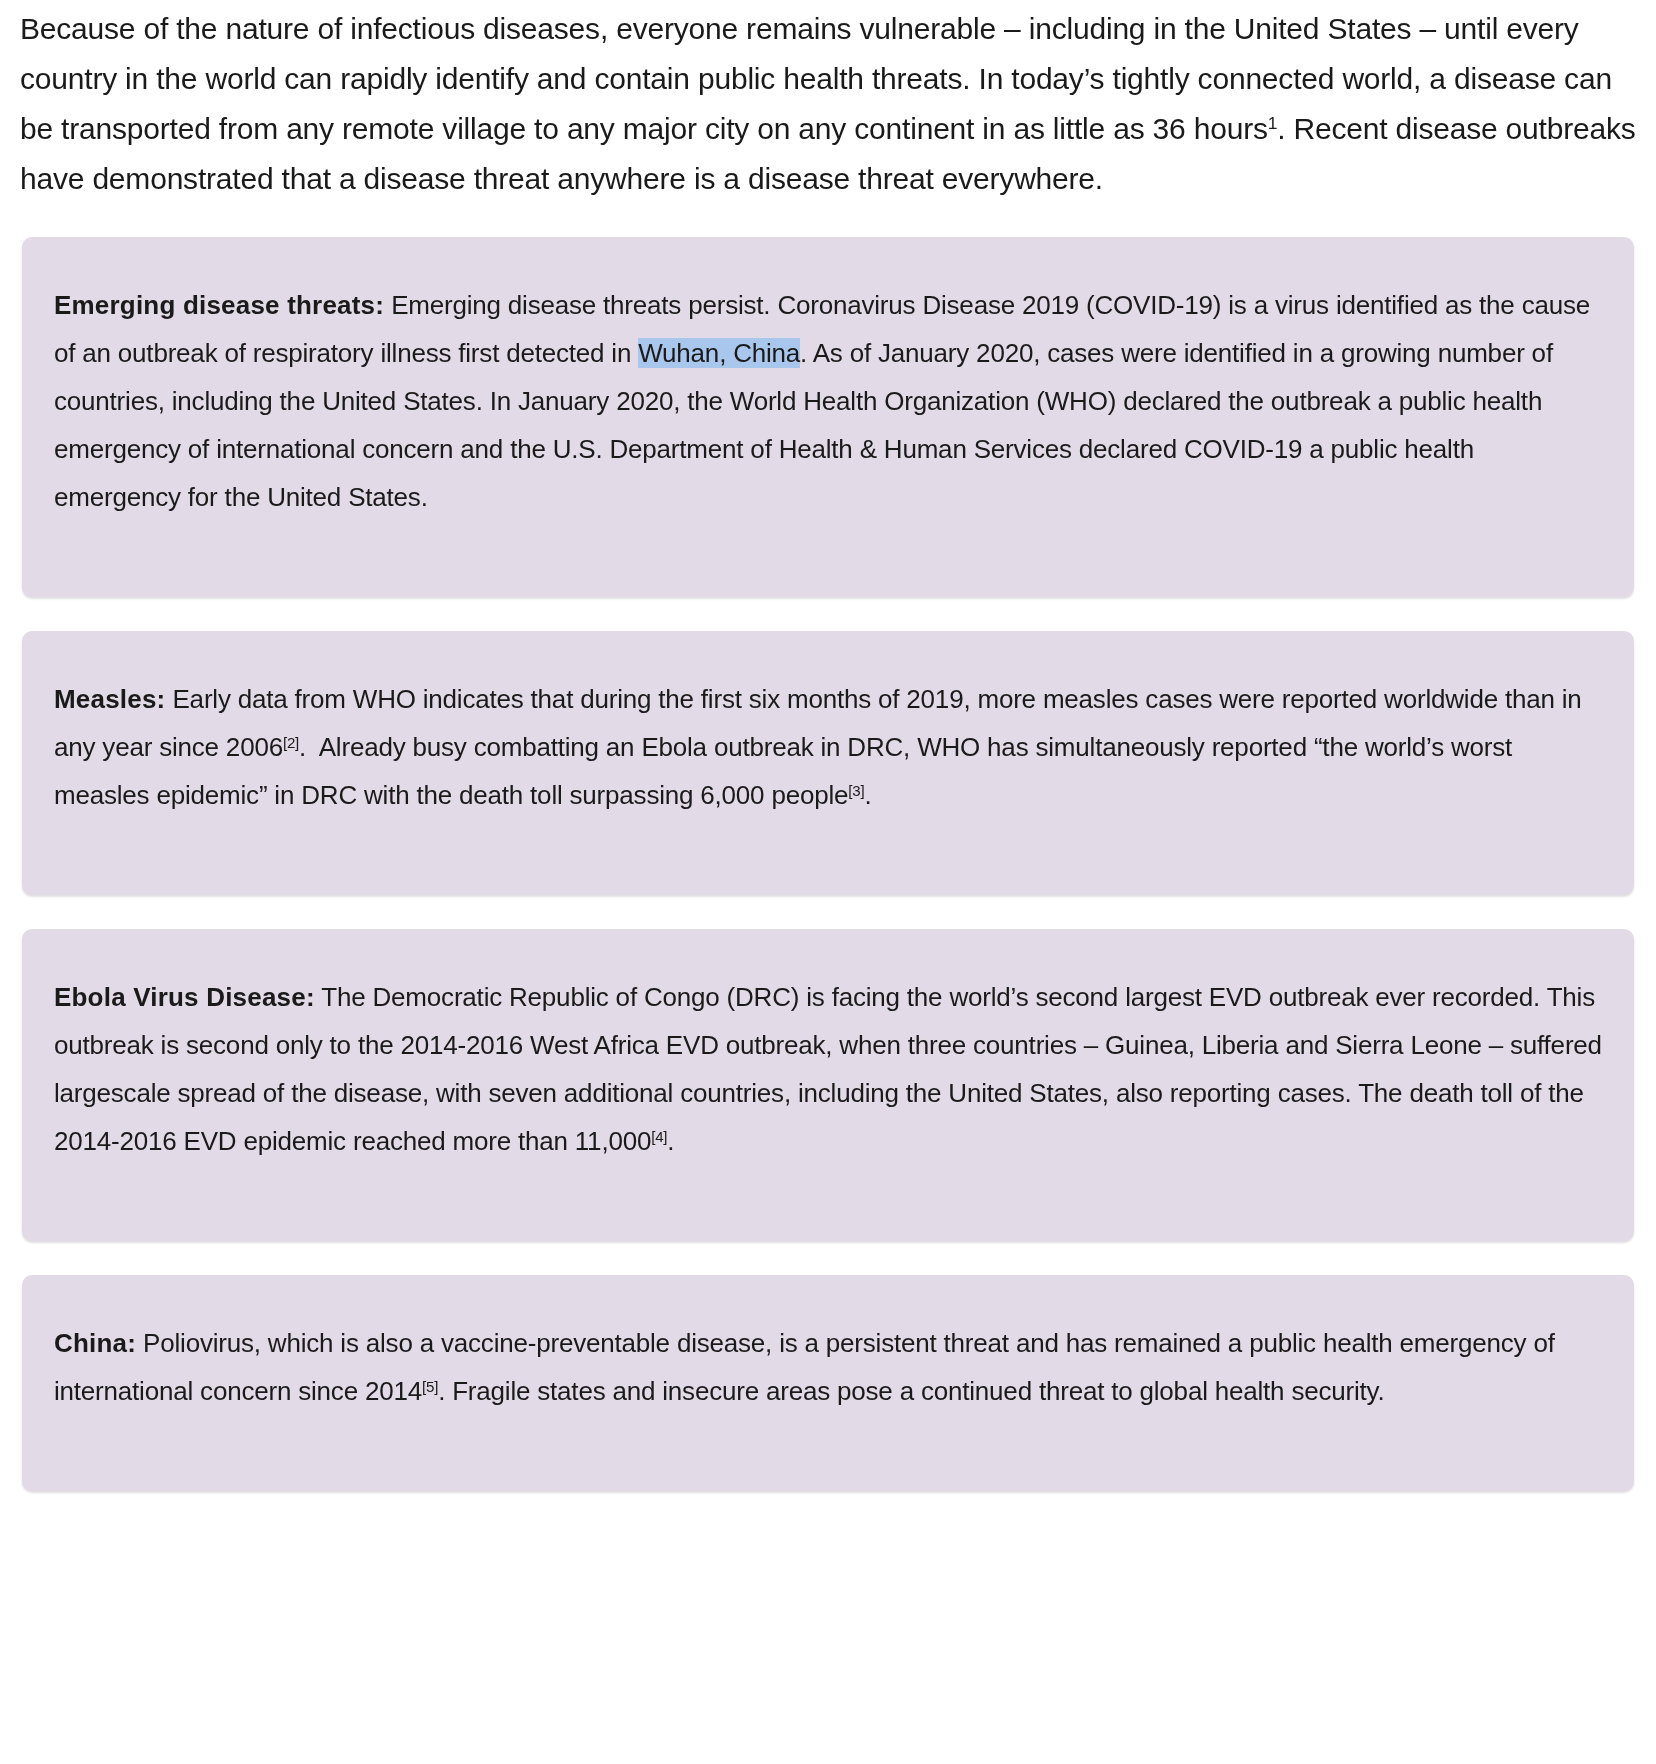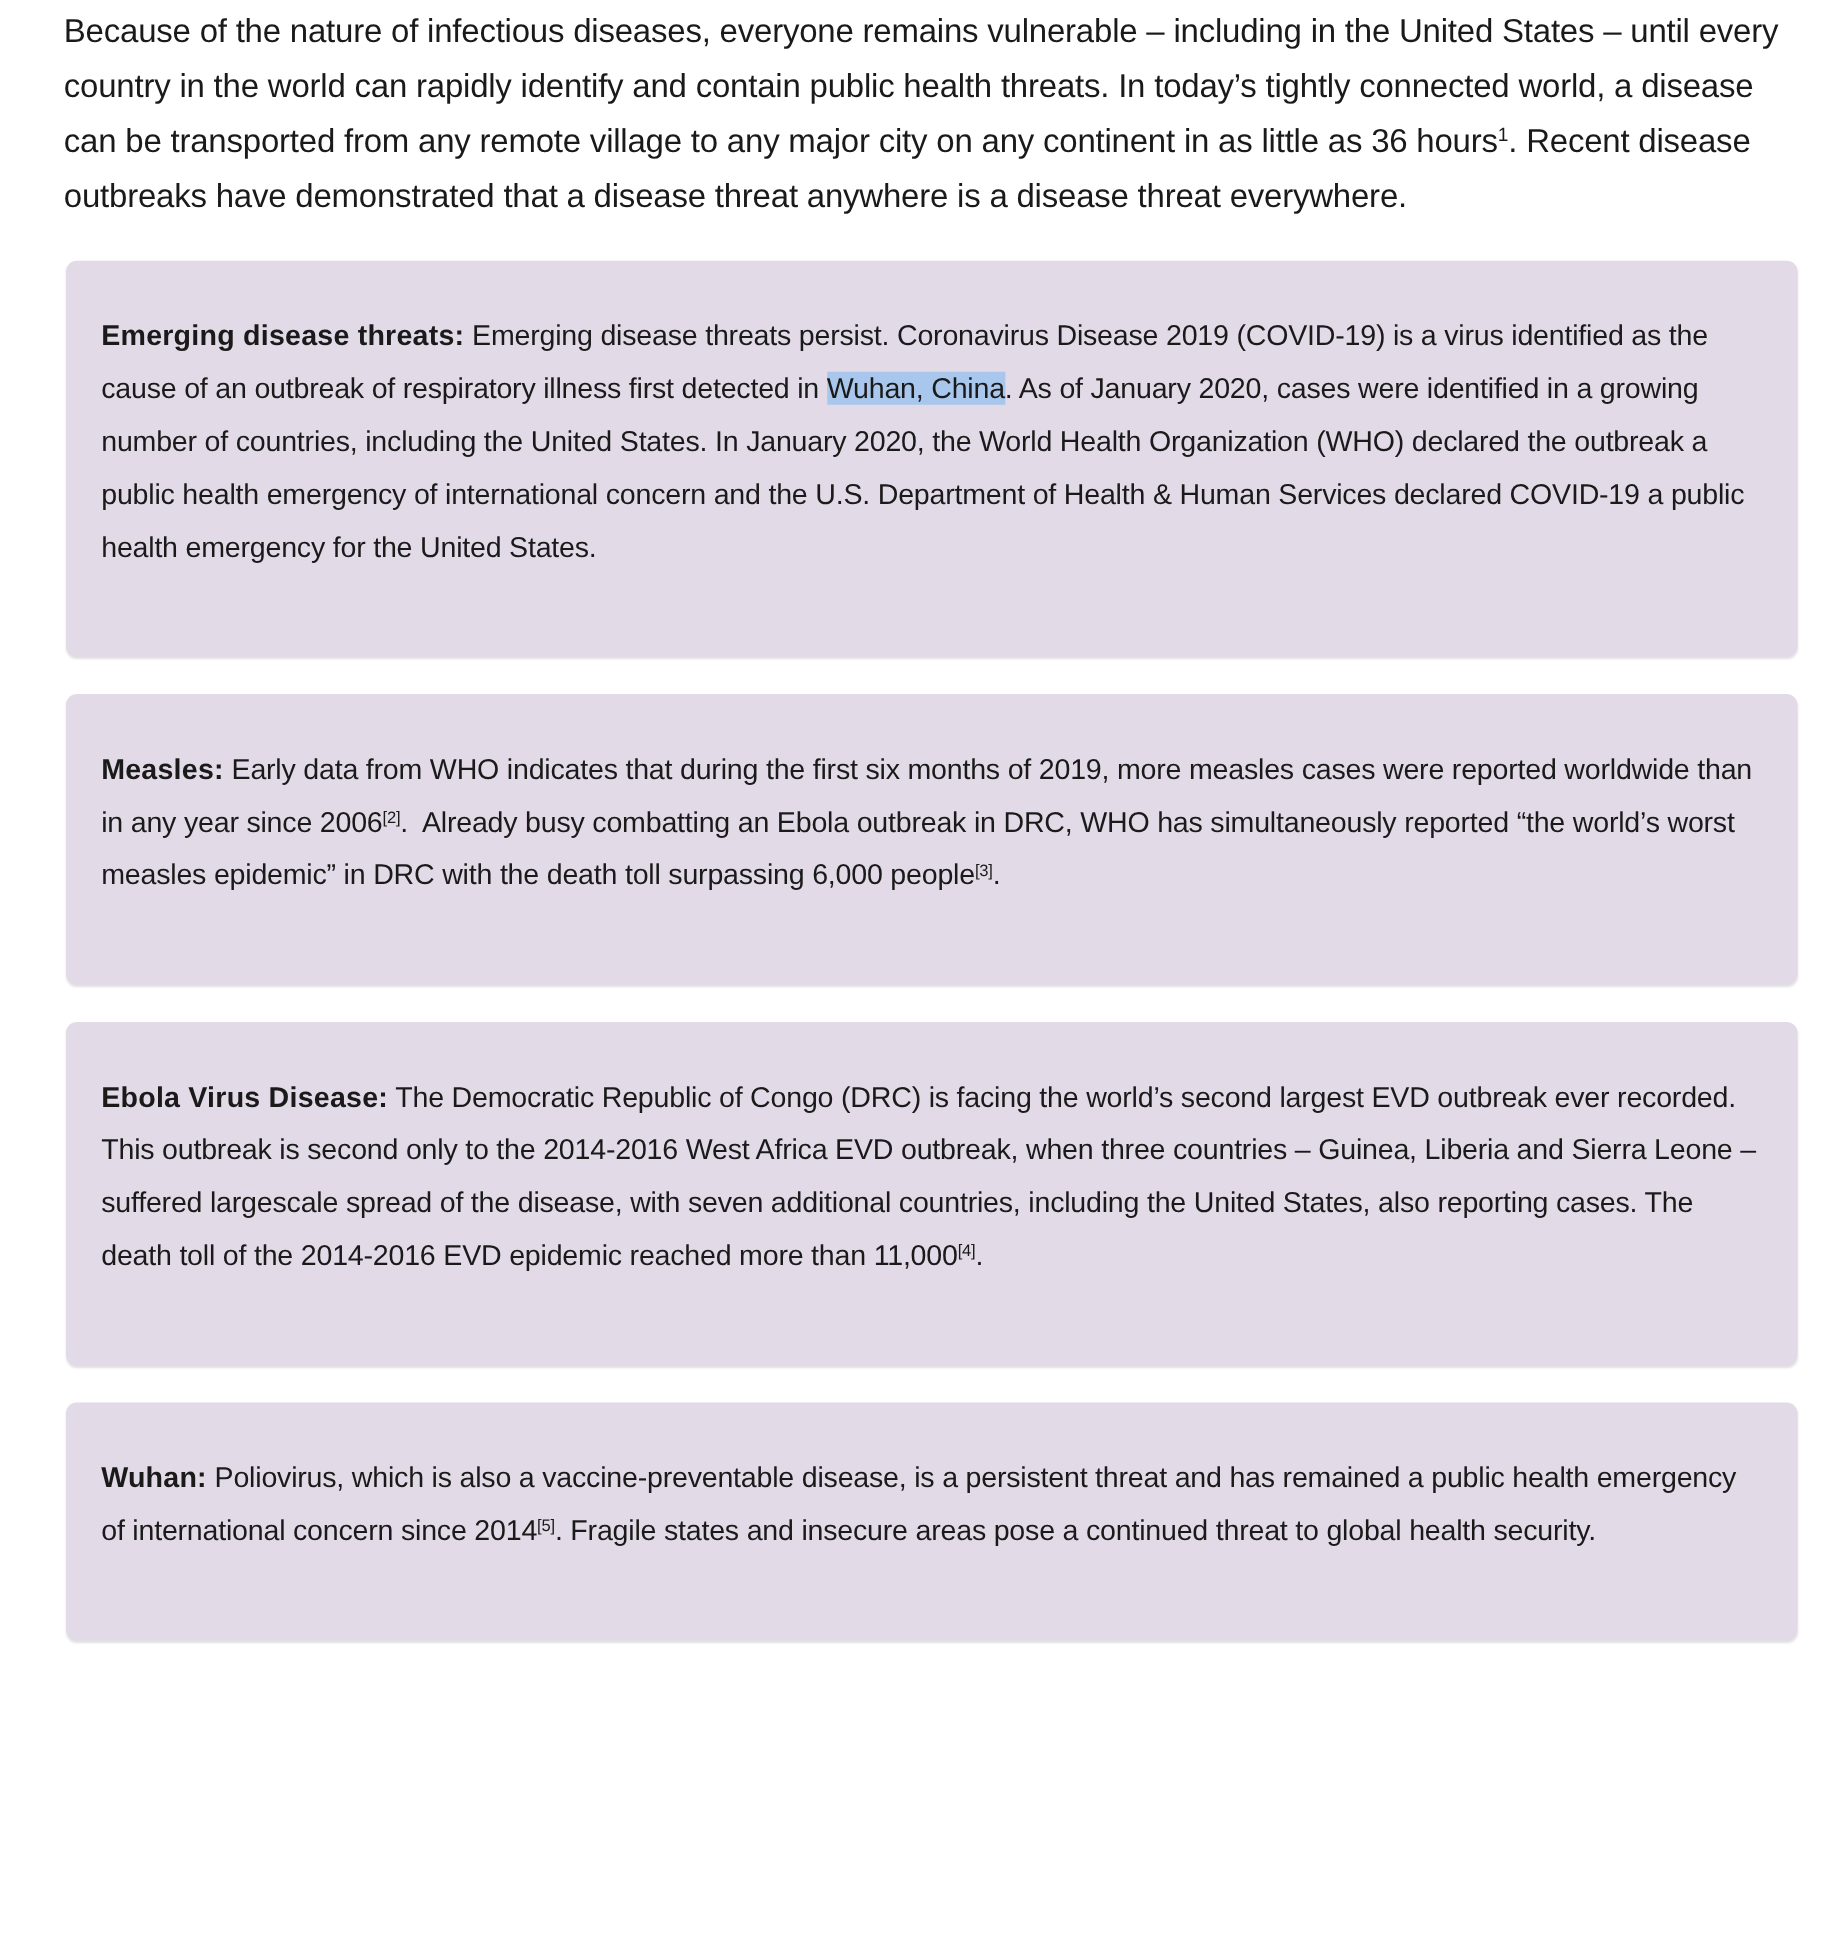--- a/index.html
+++ b/index.html
@@ -8,21 +8,20 @@
     background: #ffffff;
   }
   body {
     width: 1656px;
     min-height: 1764px;
     font-family: "Liberation Sans", sans-serif;
     color: var(--text-color, #1a1a1a);
   }
   .page {
     padding: 4px 20px 0 20px;
-    margin-left: 38px;
   }
   .intro {
     font-size: 30px;
     line-height: 50px;
     margin: 0 0 33px 0;
     letter-spacing: -0.2px;
   }
   .callout {
     background: var(--box-bg, #e3dae8);
     border-radius: 10px;
@@ -67,16 +66,16 @@
 
   <section class="callout">
     <p class="callout-text"><strong class="callout-label">Measles:</strong> Early data from WHO indicates that during the first six months of 2019, more measles cases were reported worldwide than in any year since 2006<sup class="fn">[2]</sup>.&nbsp; Already busy combatting an Ebola outbreak in DRC, WHO has simultaneously reported “the world’s worst measles epidemic” in DRC with the death toll surpassing 6,000 people<sup class="fn">[3]</sup>.</p>
   </section>
 
   <section class="callout">
     <p class="callout-text"><strong class="callout-label">Ebola Virus Disease:</strong> The Democratic Republic of Congo (DRC) is facing the world’s second largest EVD outbreak ever recorded. This outbreak is second only to the 2014-2016 West Africa EVD outbreak, when three countries – Guinea, Liberia and Sierra Leone – suffered largescale spread of the disease, with seven additional countries, including the United States, also reporting cases. The death toll of the 2014-2016 EVD epidemic reached more than 11,000<sup class="fn">[4]</sup>.</p>
   </section>
 
   <section class="callout">
-    <p class="callout-text"><strong class="callout-label">Wuhan:</strong> Poliovirus, which is also a vaccine-preventable disease, is a persistent threat and has remained a public health emergency of international concern since 2014<sup class="fn">[5]</sup>. Fragile states and insecure areas pose a continued threat to global health security.</p>
+    <p class="callout-text"><strong class="callout-label">China:</strong> Poliovirus, which is also a vaccine-preventable disease, is a persistent threat and has remained a public health emergency of international concern since 2014<sup class="fn">[5]</sup>. Fragile states and insecure areas pose a continued threat to global health security.</p>
   </section>
 
 </div>
 
 </body></html>

